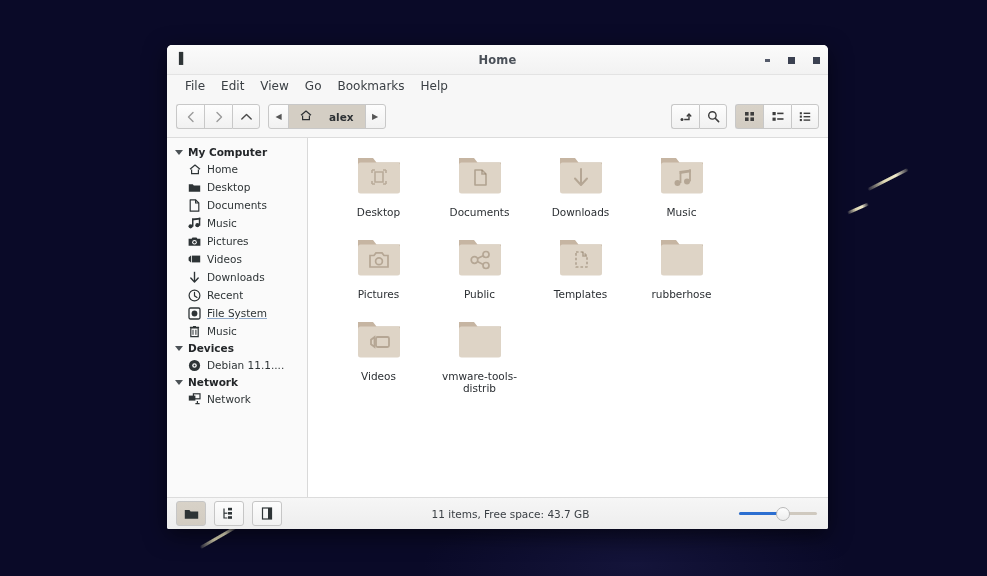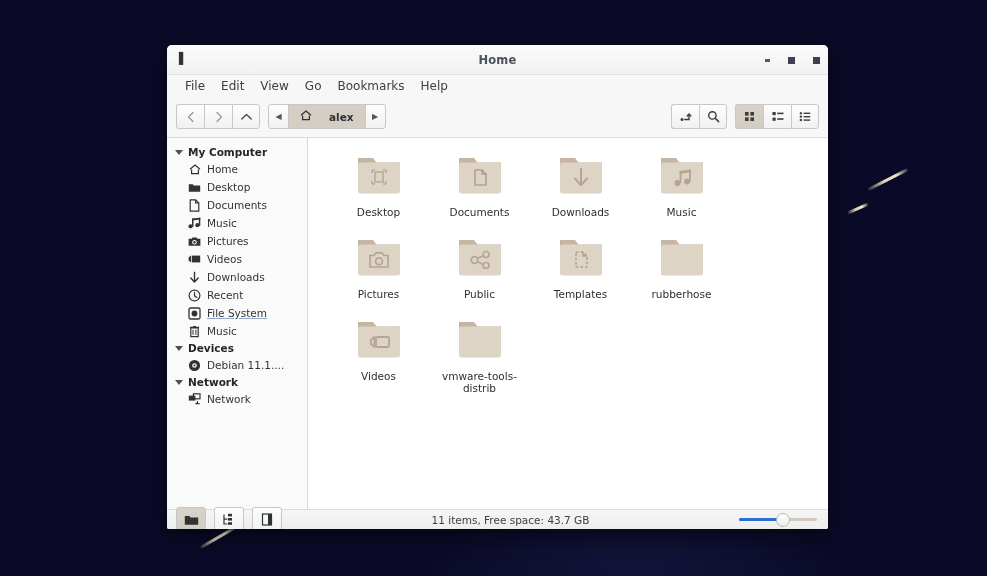--- a/index.html
+++ b/index.html
@@ -185,21 +185,21 @@
     margin-top: 6px;
     font-size: 10.5px; color: #2b2f33;
     text-align: center;
     line-height: 12px;
     max-width: 96px;
     word-wrap: break-word;
   }
 
   
   .statusbar {
-    height: 20px;
+    height: 32px;
     background: linear-gradient(180deg, #f6f6f6, #ededed);
     border-top: 1px solid #dcdcdc;
     display: flex; align-items: center;
     padding: 0 9px;
     gap: 8px;
     flex: 0 0 auto;
   }
   .sb-btn {
     width: 30px; height: 25px;
     background: linear-gradient(180deg, #fdfdfd, #f1f1f1);

